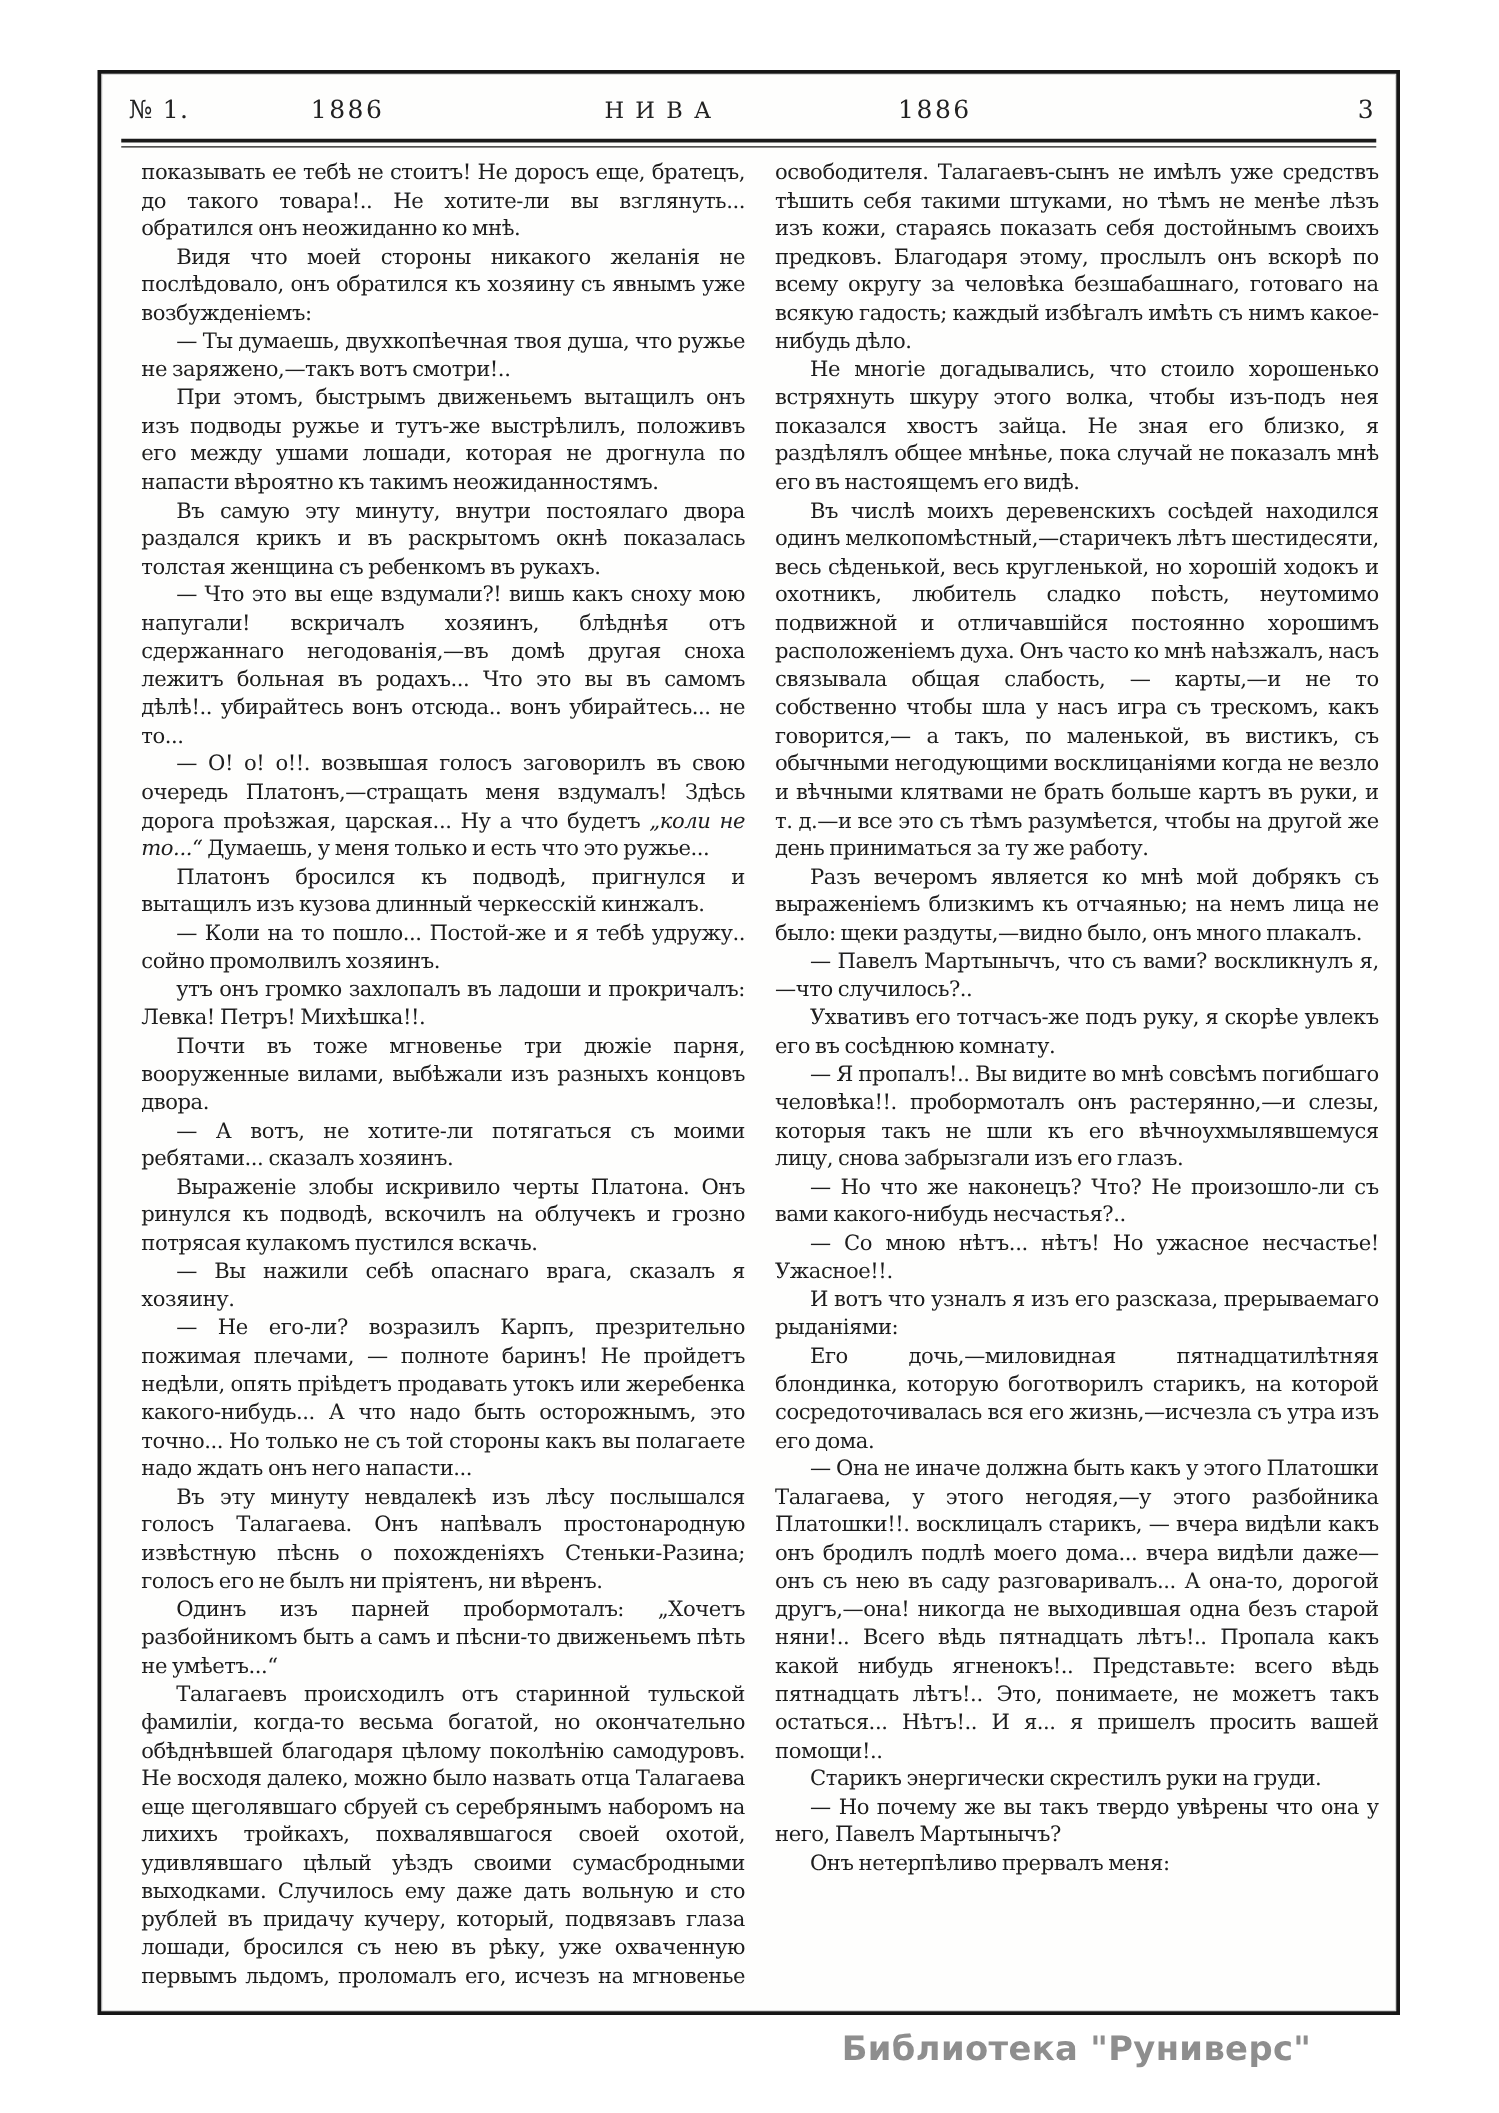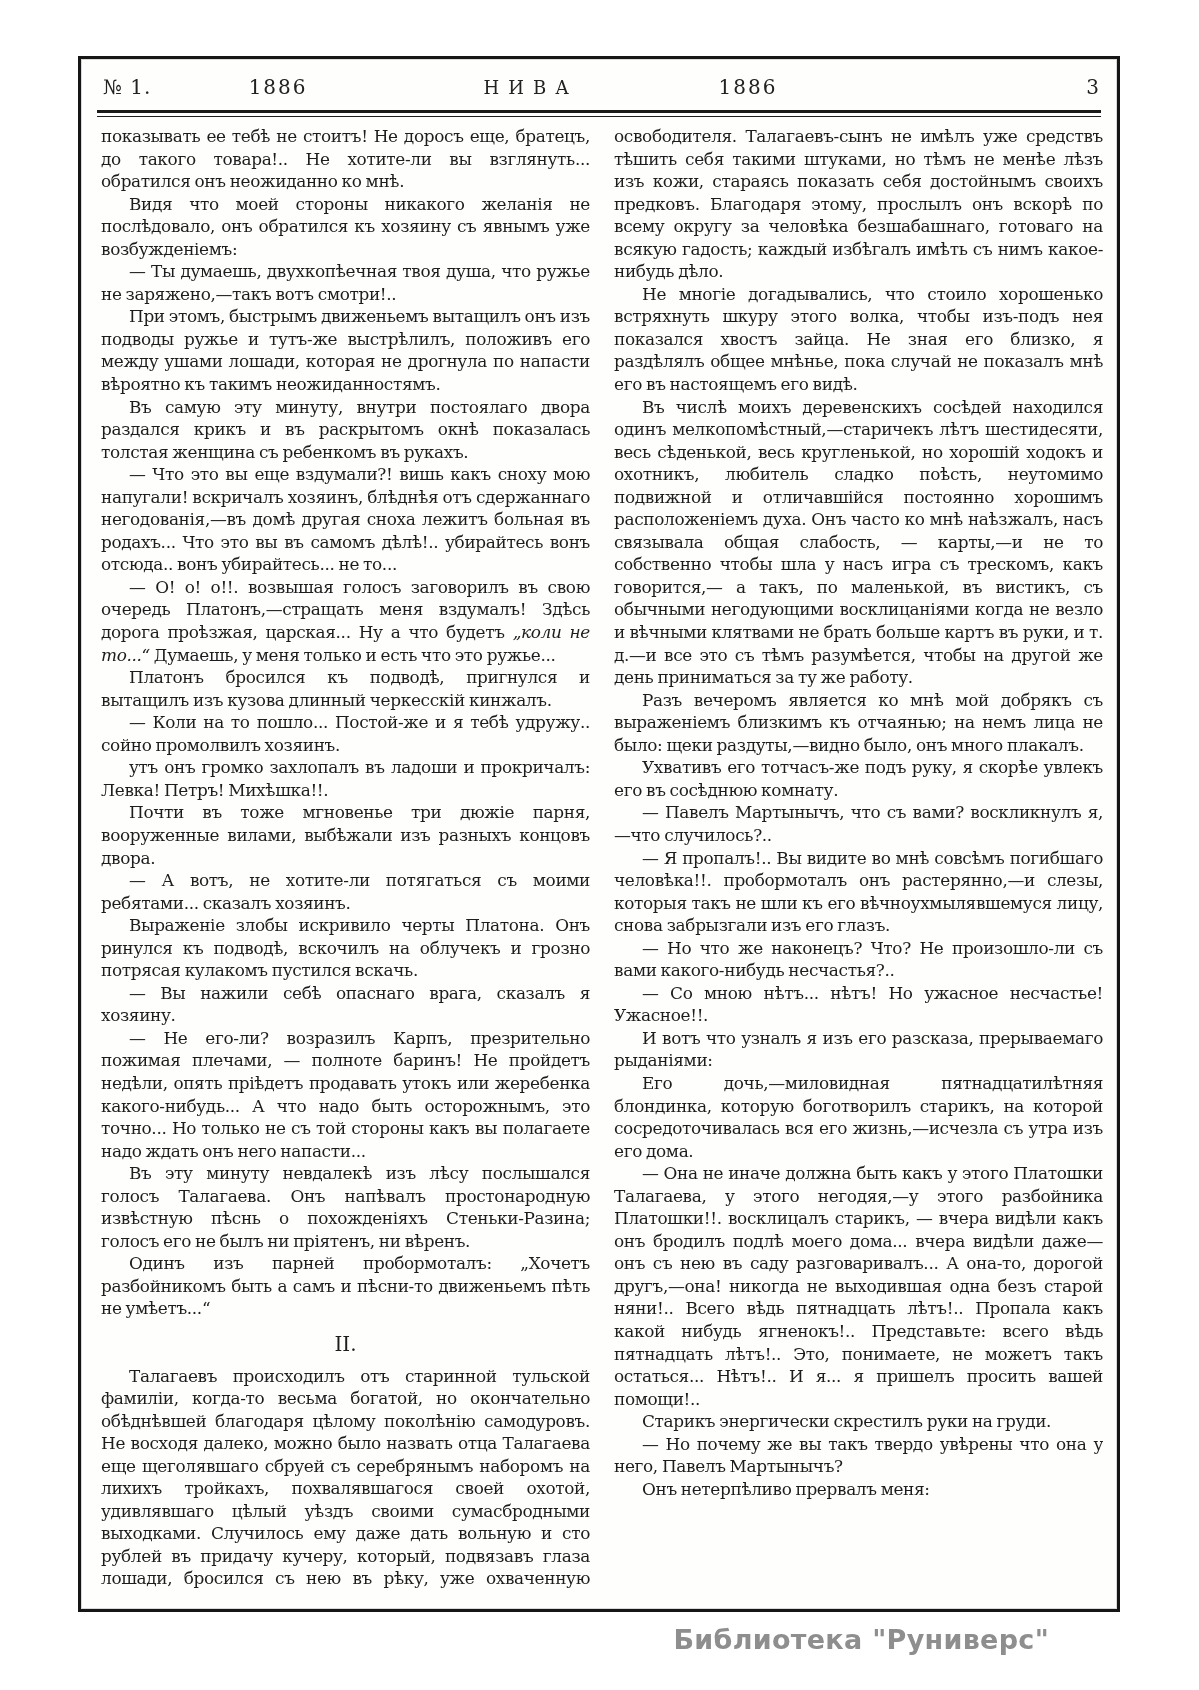--- a/index.html
+++ b/index.html
@@ -27,21 +27,21 @@
   .hcell.page{flex:0.62;text-align:right;}
   .hcell.title{letter-spacing:9px;font-size:18px;}
   .hcell.year{letter-spacing:2px;}
   .double-rule{
     margin:10px 16px 0 16px;height:3px;
     border-top:3px solid #1b1b1b;
     border-bottom:1px solid #1b1b1b;
   }
   .columns{
     display:flex;gap:24px;
-    padding:8px 14px 0 20px;
+    padding:8px 14px 0 32px;
   }
   .col{
     width:490px;height:1468px;overflow:hidden;
     text-align:justify;
     font-size:16.9px;line-height:22.55px;
     letter-spacing:-0.35px;word-spacing:-1px;
   }
   .para{margin:0;text-indent:28px;}
   .para.flush{text-indent:0;}
   .para.heading{
@@ -81,30 +81,29 @@
         <p class="para indent"><span>Платонъ бросился къ подводѣ, пригнулся и вытащилъ изъ кузова длинный черкесскій кинжалъ.</span></p>
         <p class="para indent"><span>— Коли на то пошло... Постой-же и я тебѣ удружу.. сойно промолвилъ хозяинъ.</span></p>
         <p class="para indent"><span>утъ онъ громко захлопалъ въ ладоши и прокричалъ: Левка! Петръ! Михѣшка!!.</span></p>
         <p class="para indent"><span>Почти въ тоже мгновенье три дюжіе парня, вооруженные вилами, выбѣжали изъ разныхъ концовъ двора.</span></p>
         <p class="para indent"><span>— А вотъ, не хотите-ли потягаться съ моими ребятами... сказалъ хозяинъ.</span></p>
         <p class="para indent"><span>Выраженіе злобы искривило черты Платона. Онъ ринулся къ подводѣ, вскочилъ на облучекъ и грозно потрясая кулакомъ пустился вскачь.</span></p>
         <p class="para indent"><span>— Вы нажили себѣ опаснаго врага, сказалъ я хозяину.</span></p>
         <p class="para indent"><span>— Не его-ли? возразилъ Карпъ, презрительно пожимая плечами, — полноте баринъ! Не пройдетъ недѣли, опять пріѣдетъ продавать утокъ или жеребенка какого-нибудь... А что надо быть осторожнымъ, это точно... Но только не съ той стороны какъ вы полагаете надо ждать онъ него напасти...</span></p>
         <p class="para indent"><span>Въ эту минуту невдалекѣ изъ лѣсу послышался голосъ Талагаева. Онъ напѣвалъ простонародную извѣстную пѣснь о похожденіяхъ Стеньки-Разина; голосъ его не былъ ни пріятенъ, ни вѣренъ.</span></p>
         <p class="para indent"><span>Одинъ изъ парней пробормоталъ: „Хочетъ разбойникомъ быть а самъ и пѣсни-то движеньемъ пѣть не умѣетъ...“</span></p>
-        <p class="para heading"><span>II.</span></p>
         <p class="para indent"><span>Талагаевъ происходилъ отъ старинной тульской фамиліи, когда-то весьма богатой, но окончательно обѣднѣвшей благодаря цѣлому поколѣнію самодуровъ. Не восходя далеко, можно было назвать отца Талагаева еще щеголявшаго сбруей съ серебрянымъ наборомъ на лихихъ тройкахъ, похвалявшагося своей охотой, удивлявшаго цѣлый уѣздъ своими сумасбродными выходками. Случилось ему даже дать вольную и сто рублей въ придачу кучеру, который, подвязавъ глаза лошади, бросился съ нею въ рѣку, уже охваченную первымъ льдомъ, проломалъ его, исчезъ на мгновенье подъ водою и хотя вынырнулъ съ окровавленнымъ лицомъ, но впрочемъ остался цѣлъ и невредимъ и тутъ-же хватилъ стаканъ водки за здравіе своего властелина и</span></p>
       </div>
     <div class="col">
         <p class="para flush"><span>освободителя. Талагаевъ-сынъ не имѣлъ уже средствъ тѣшить себя такими штуками, но тѣмъ не менѣе лѣзъ изъ кожи, стараясь показать себя достойнымъ своихъ предковъ. Благодаря этому, прослылъ онъ вскорѣ по всему округу за человѣка безшабашнаго, готоваго на всякую гадость; каждый избѣгалъ имѣть съ нимъ какое-нибудь дѣло.</span></p>
         <p class="para indent"><span>Не многіе догадывались, что стоило хорошенько встряхнуть шкуру этого волка, чтобы изъ-подъ нея показался хвостъ зайца. Не зная его близко, я раздѣлялъ общее мнѣнье, пока случай не показалъ мнѣ его въ настоящемъ его видѣ.</span></p>
         <p class="para indent"><span>Въ числѣ моихъ деревенскихъ сосѣдей находился одинъ мелкопомѣстный,—старичекъ лѣтъ шестидесяти, весь сѣденькой, весь кругленькой, но хорошій ходокъ и охотникъ, любитель сладко поѣсть, неутомимо подвижной и отличавшійся постоянно хорошимъ расположеніемъ духа. Онъ часто ко мнѣ наѣзжалъ, насъ связывала общая слабость, — карты,—и не то собственно чтобы шла у насъ игра съ трескомъ, какъ говорится,— а такъ, по маленькой, въ вистикъ, съ обычными негодующими восклицаніями когда не везло и вѣчными клятвами не брать больше картъ въ руки, и т. д.—и все это съ тѣмъ разумѣется, чтобы на другой же день приниматься за ту же работу.</span></p>
         <p class="para indent"><span>Разъ вечеромъ является ко мнѣ мой добрякъ съ выраженіемъ близкимъ къ отчаянью; на немъ лица не было: щеки раздуты,—видно было, онъ много плакалъ.</span></p>
+        <p class="para indent"><span>— Павелъ Мартынычъ, что съ вами? воскликнулъ я,—что случилось?..</span></p>
         <p class="para indent"><span>Ухвативъ его тотчасъ-же подъ руку, я скорѣе увлекъ его въ сосѣднюю комнату.</span></p>
-        <p class="para indent"><span>— Павелъ Мартынычъ, что съ вами? воскликнулъ я,—что случилось?..</span></p>
         <p class="para indent"><span>— Я пропалъ!.. Вы видите во мнѣ совсѣмъ погибшаго человѣка!!. пробормоталъ онъ растерянно,—и слезы, которыя такъ не шли къ его вѣчноухмылявшемуся лицу, снова забрызгали изъ его глазъ.</span></p>
         <p class="para indent"><span>— Но что же наконецъ? Что? Не произошло-ли съ вами какого-нибудь несчастья?..</span></p>
         <p class="para indent"><span>— Со мною нѣтъ... нѣтъ! Но ужасное несчастье! Ужасное!!.</span></p>
         <p class="para indent"><span>И вотъ что узналъ я изъ его разсказа, прерываемаго рыданіями:</span></p>
         <p class="para indent"><span>Его дочь,—миловидная пятнадцатилѣтняя блондинка, которую боготворилъ старикъ, на которой сосредоточивалась вся его жизнь,—исчезла съ утра изъ его дома.</span></p>
         <p class="para indent"><span>— Она не иначе должна быть какъ у этого Платошки Талагаева, у этого негодяя,—у этого разбойника Платошки!!. восклицалъ старикъ, — вчера видѣли какъ онъ бродилъ подлѣ моего дома... вчера видѣли даже—онъ съ нею въ саду разговаривалъ... А она-то, дорогой другъ,—она! никогда не выходившая одна безъ старой няни!.. Всего вѣдь пятнадцать лѣтъ!.. Пропала какъ какой нибудь ягненокъ!.. Представьте: всего вѣдь пятнадцать лѣтъ!.. Это, понимаете, не можетъ такъ остаться... Нѣтъ!.. И я... я пришелъ просить вашей помощи!..</span></p>
         <p class="para indent"><span>Старикъ энергически скрестилъ руки на груди.</span></p>
         <p class="para indent"><span>— Но почему же вы такъ твердо увѣрены что она у него, Павелъ Мартынычъ?</span></p>
         <p class="para indent"><span>Онъ нетерпѣливо прервалъ меня:</span></p>
       </div>

